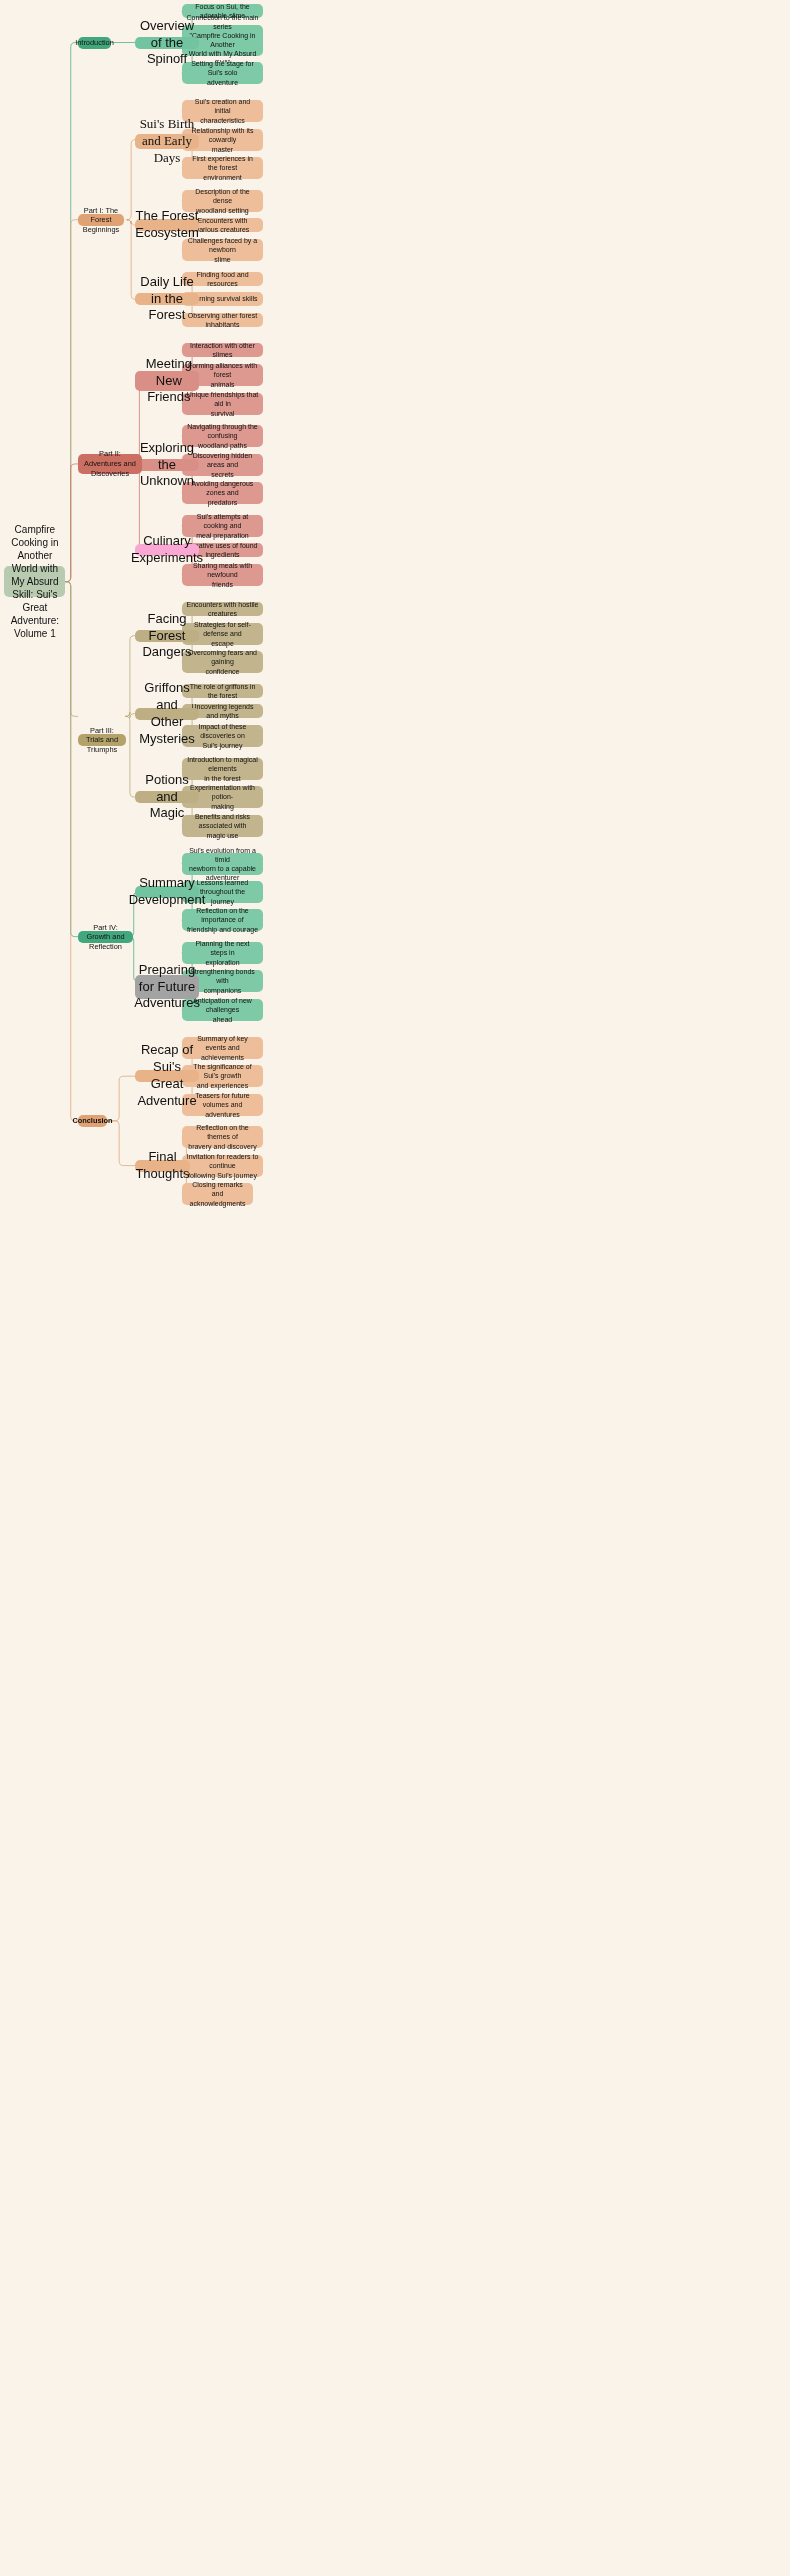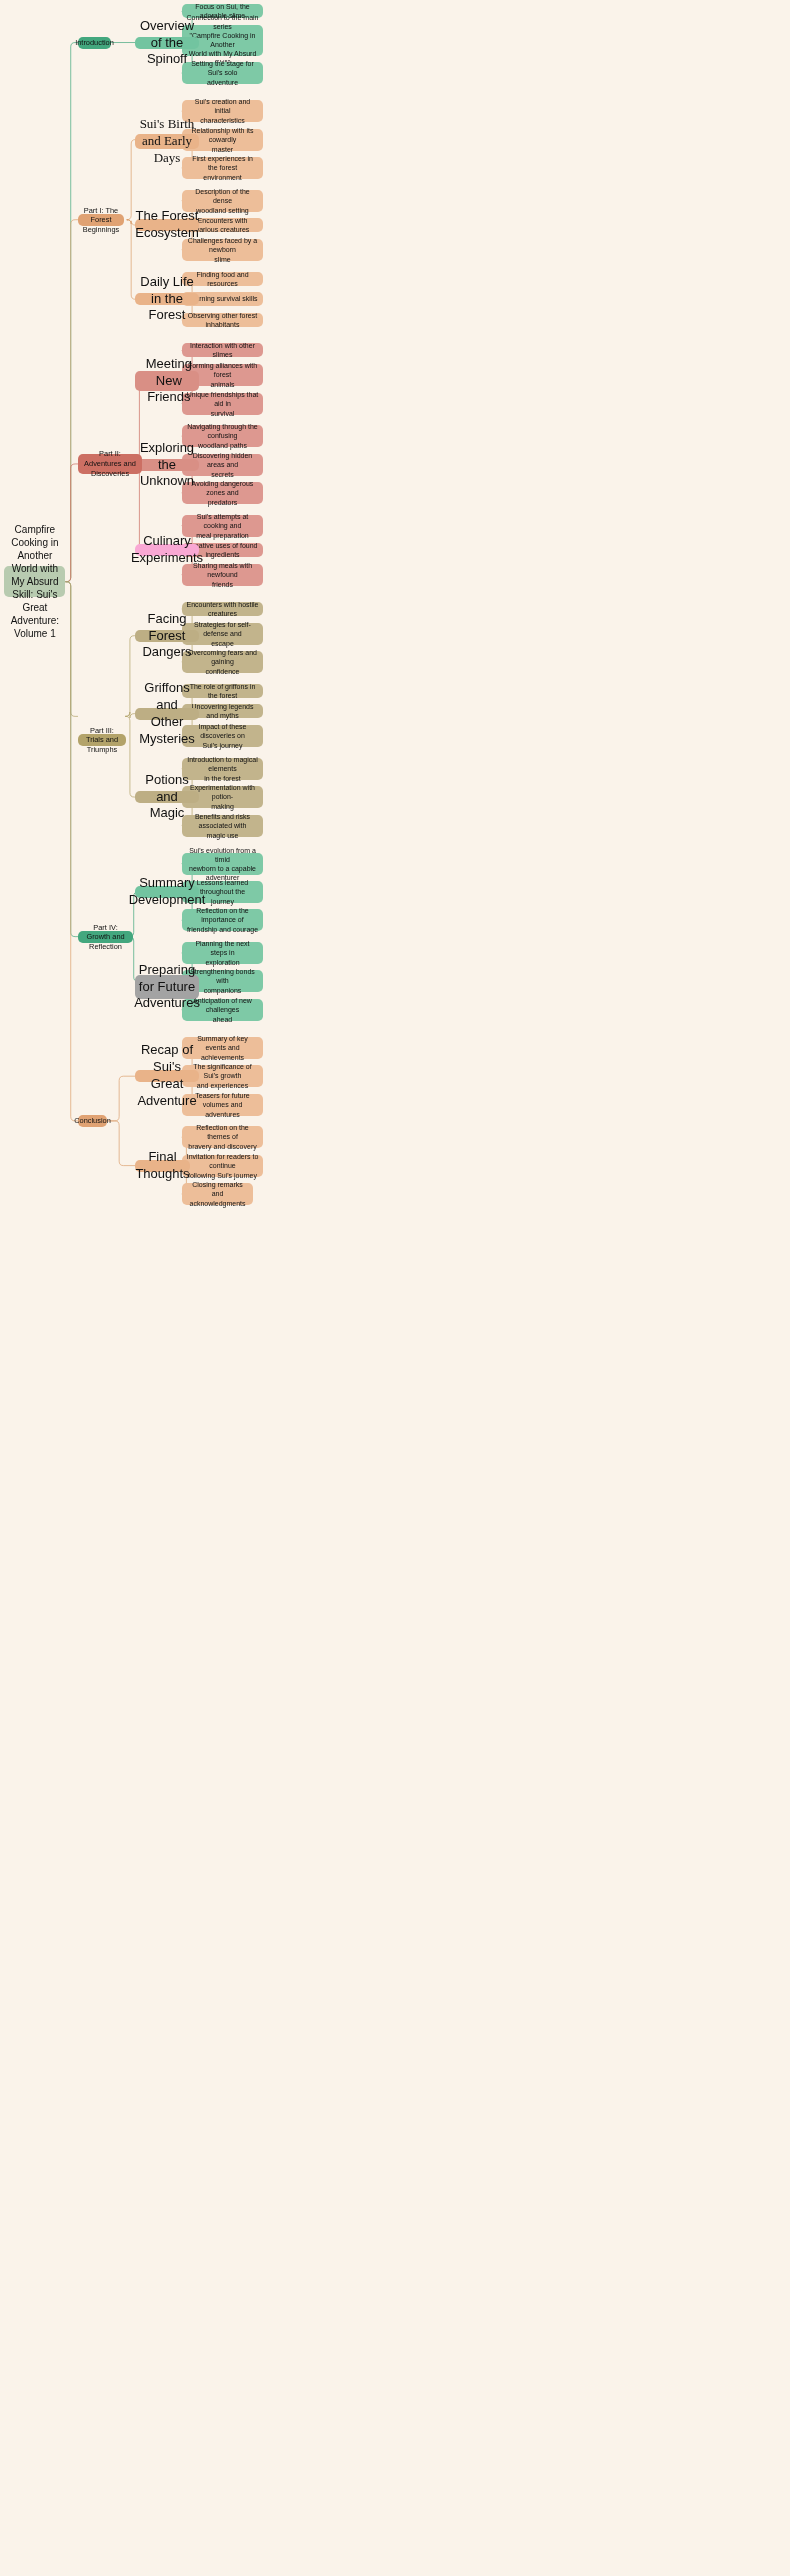--- a/index.html
+++ b/index.html
@@ -200,18 +200,18 @@
     <div class="node lvl3" style="left: 182px; top: 1094px; width: 81px; height: 22px; background: rgb(237, 190, 153);">Teasers for future volumes and
 adventures</div>
     <div class="node lvl2" style="left: 135px; top: 1070px; width: 64px; height: 12px; background: rgb(233, 179, 137);">Recap of Sui's Great Adventure</div>
     <div class="node lvl3" style="left: 182px; top: 1126px; width: 81px; height: 22px; background: rgb(237, 190, 153);">Reflection on the themes of
 bravery and discovery</div>
     <div class="node lvl3" style="left: 182px; top: 1155px; width: 81px; height: 22px; background: rgb(237, 190, 153);">Invitation for readers to continue
 following Sui's journey</div>
     <div class="node lvl3" style="left: 182px; top: 1183px; width: 71px; height: 22px; background: rgb(237, 190, 153);">Closing remarks and
 acknowledgments</div>
     <div class="node lvl2" style="left: 135px; top: 1160px; width: 55px; height: 12px; background: rgb(233, 179, 137);">Final Thoughts</div>
-    <div class="node lvl1" style="left: 78px; top: 1115px; width: 29px; height: 12px; background: rgb(224, 162, 115);">Conclusion</div>
+    <div class="node lvl1" style="left: 78px; top: 1115px; width: 29px; height: 12px; background: rgb(224, 162, 115); font-weight: bold;">Conclusion</div>
     <div class="node lvl0" style="left: 4.4px; top: 566px; width: 61px; height: 30.5px; background: rgb(184, 203, 176);">Campfire Cooking in Another
 World with My Absurd Skill: Sui's
 Great Adventure: Volume 1</div>
   </div>
 
 
 </body></html>

